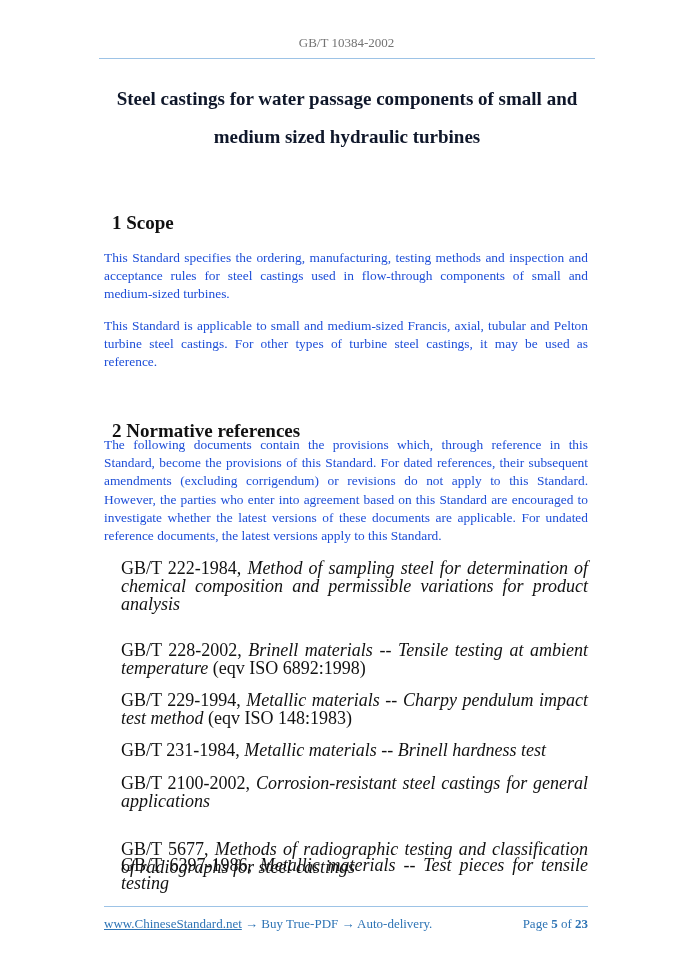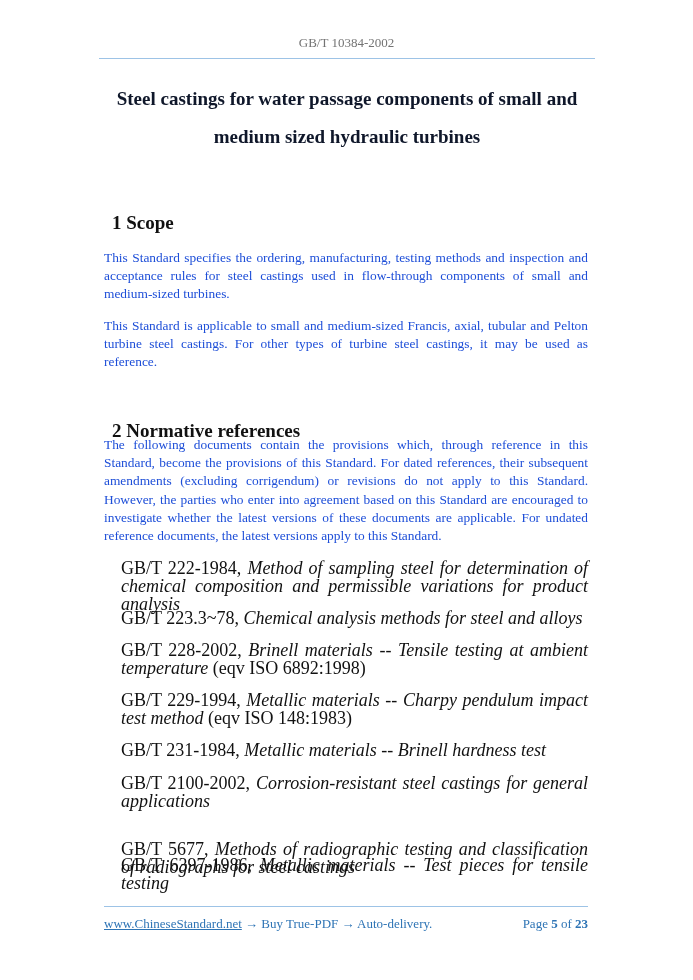--- a/index.html
+++ b/index.html
@@ -45,21 +45,20 @@
 
   <h2 class="sec" style="top:204px;">1 Scope</h2>
   <p class="para" style="top:249px;">This Standard specifies the ordering, manufacturing, testing methods and inspection and acceptance rules for steel castings used in flow-through components of small and medium-sized turbines.</p>
   <p class="para" style="top:317px;">This Standard is applicable to small and medium-sized Francis, axial, tubular and Pelton turbine steel castings. For other types of turbine steel castings, it may be used as reference.</p>
 
   <h2 class="sec" style="top:412px;text-align:right;">2 Normative references</h2>
   <p class="para" style="top:436px;">The following documents contain the provisions which, through reference in this Standard, become the provisions of this Standard. For dated references, their subsequent amendments (excluding corrigendum) or revisions do not apply to this Standard. However, the parties who enter into agreement based on this Standard are encouraged to investigate whether the latest versions of these documents are applicable. For undated reference documents, the latest versions apply to this Standard.</p>
 
   <p class="ref" style="top:559px;"><span>GB/T 222-1984, </span><i>Method of sampling steel for determination of chemical composition and permissible variations for product analysis</i><span></span></p>
 
-  <p class="ref" style="top:609px;"><span>GB/T 223.3~78, </span><i>Chemical analysis methods for steel and alloys</i><span></span></p>
 
   <p class="ref" style="top:641px;"><span>GB/T 228-2002, </span><i>Brinell materials -- Tensile testing at ambient temperature</i><span> (eqv ISO 6892:1998)</span></p>
 
   <p class="ref" style="top:691px;"><span>GB/T 229-1994, </span><i>Metallic materials -- Charpy pendulum impact test method</i><span> (eqv ISO 148:1983)</span></p>
 
   <p class="ref" style="top:741px;"><span>GB/T 231-1984, </span><i>Metallic materials -- Brinell hardness test</i><span></span></p>
 
   <p class="ref" style="top:774px;"><span>GB/T 2100-2002, </span><i>Corrosion-resistant steel castings for general applications</i><span></span></p>
 
   <p class="ref" style="top:806px;margin-top:34px;"><span>GB/T 5677, </span><i>Methods of radiographic testing and classification of radiographs for steel castings</i><span></span></p>

